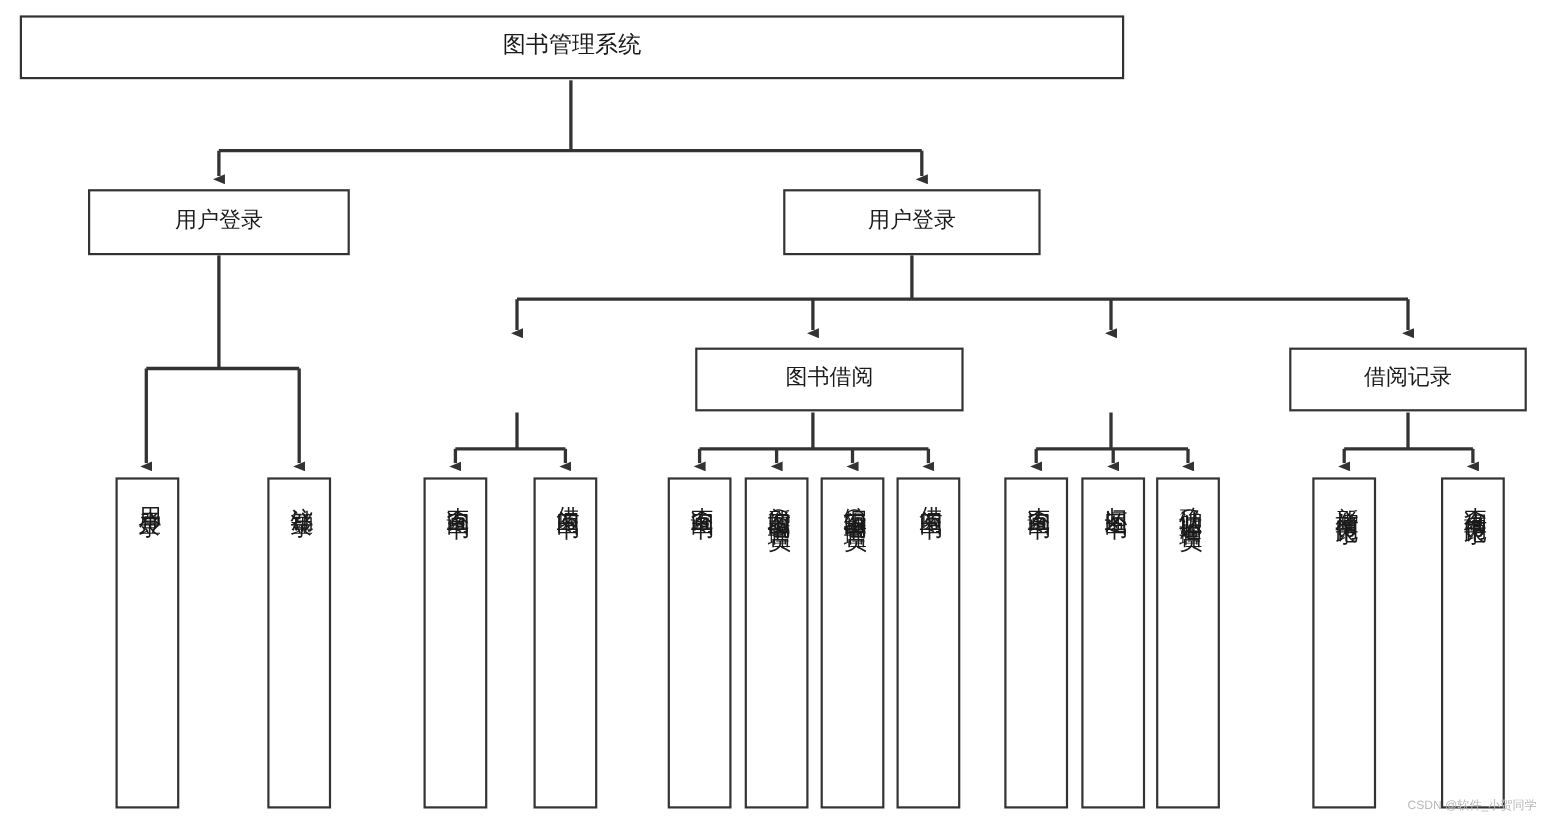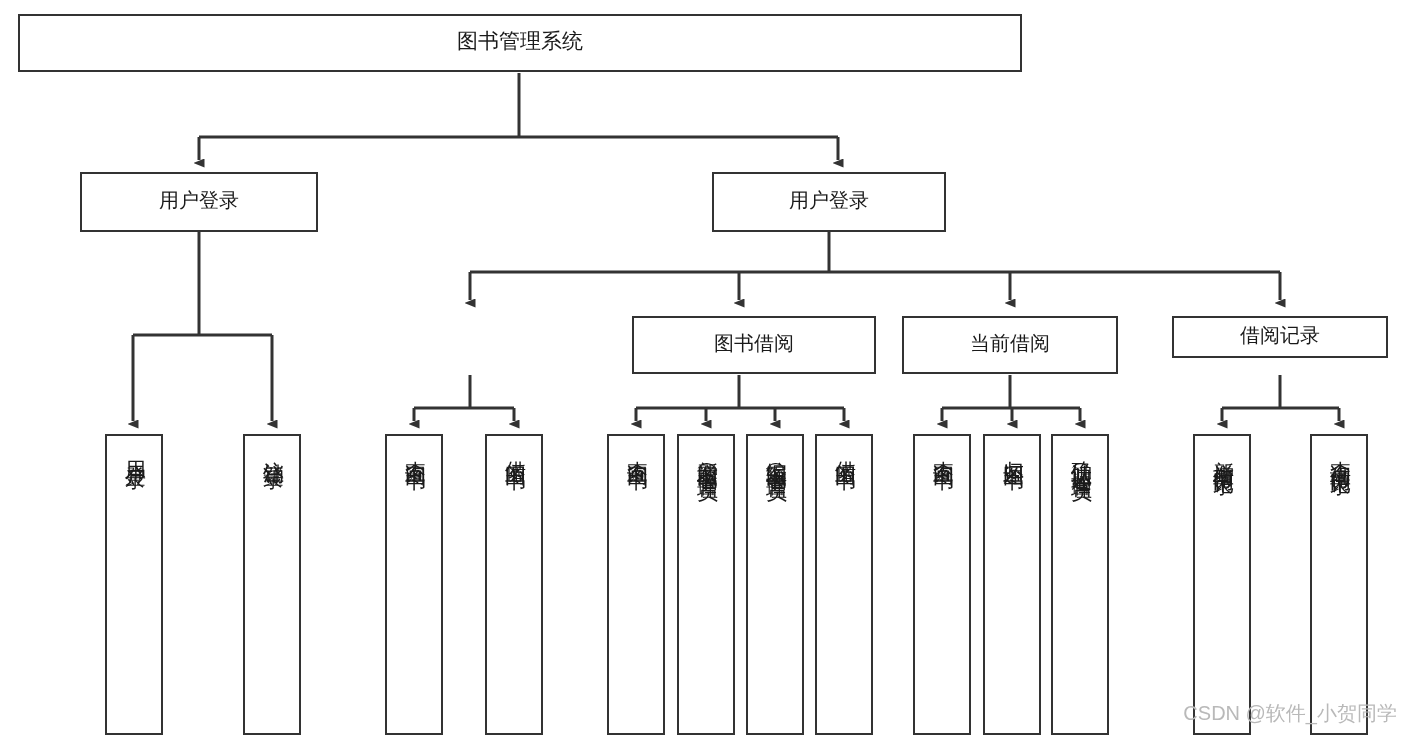--- a/index.html
+++ b/index.html
@@ -60,22 +60,22 @@
     writing-mode: vertical-rl;
     text-orientation: upright;
     font-size: 21px;
     letter-spacing: 3px;
     line-height: 1;
     white-space: nowrap;
   }
   .watermark {
     position: absolute;
     right: 8px;
-    bottom: 20px;
-    font-size: 20px;
+    bottom: 8px;
+    font-size: 11px;
     color: #b9b9b9;
     z-index: 5;
     white-space: nowrap;
   }
 </style>
 </head>
 <body>
 
 <div id="canvas">
 
@@ -139,25 +139,22 @@
 
   <div class="node lvl-mid" style="left:712px; top:172px; width:234px; height:60px;">
     <span class="lbl">用户登录</span>
   </div>
 
 
   <div class="node lvl-mid" style="left:632px; top:316px; width:244px; height:58px;">
     <span class="lbl">图书借阅</span>
   </div>
 
-  <div class="node lvl-mid" style="left:902px; top:316px; width:216px; height:58px;">
-    <span class="lbl">当前借阅</span>
-  </div>
-
-  <div class="node lvl-mid" style="left:1172px; top:316px; width:216px; height:42px;">
+
+  <div class="node lvl-mid" style="left:1172px; top:316px; width:216px; height:58px;">
     <span class="lbl">借阅记录</span>
   </div>
 
   <div class="node leaf" style="left:105px; top:434px; width:58px; height:301px;">
     <span class="lbl">用户登录</span>
   </div>
 
   <div class="node leaf" style="left:243px; top:434px; width:58px; height:301px;">
     <span class="lbl">注销登录</span>
   </div>

